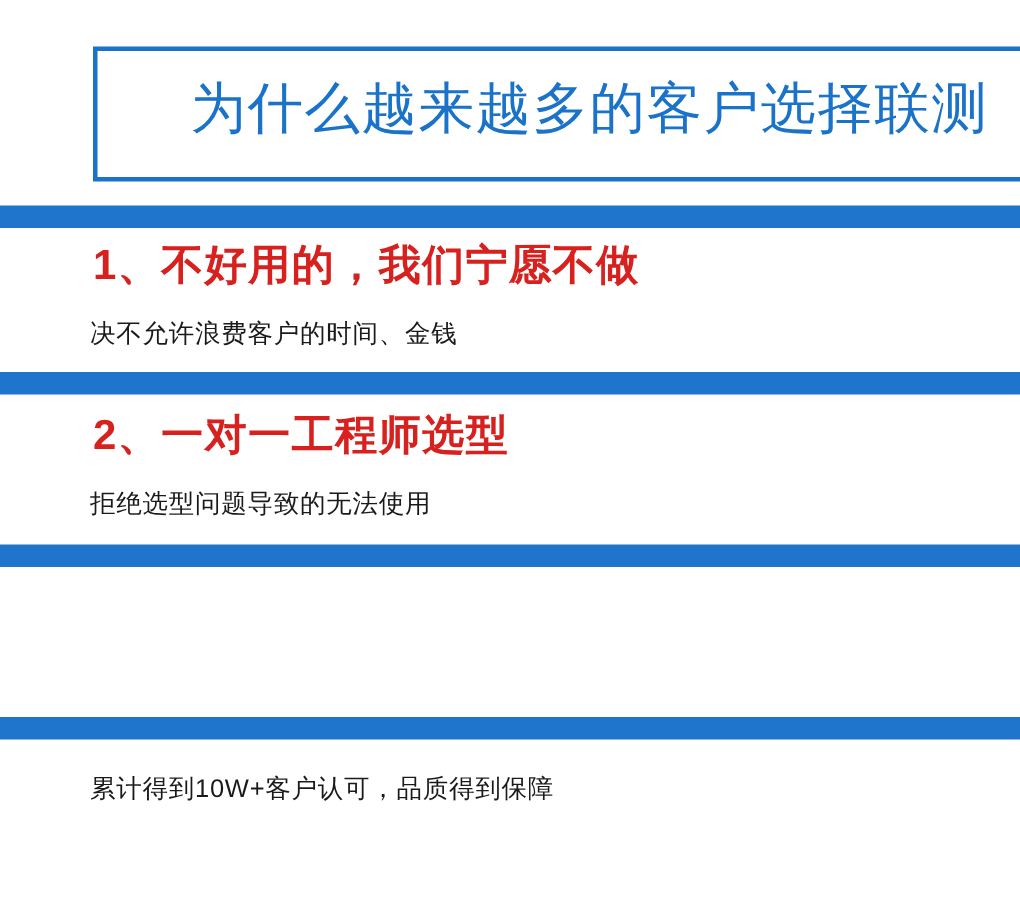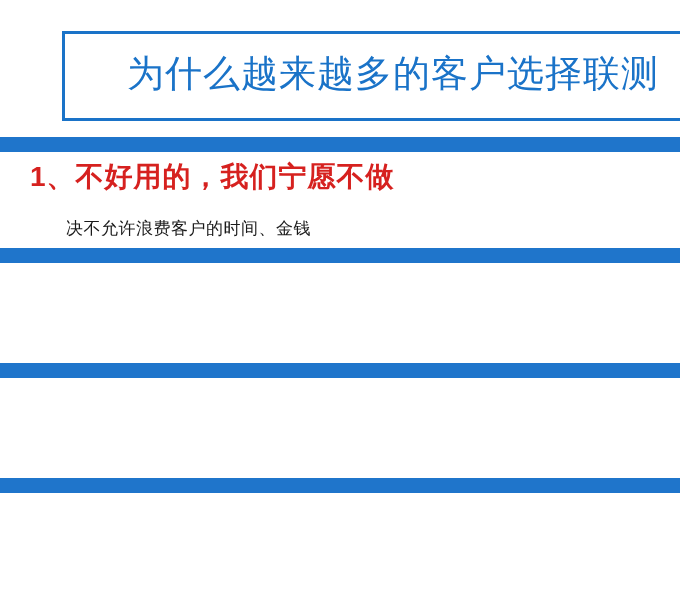--- a/index.html
+++ b/index.html
@@ -68,30 +68,30 @@
     left: 0;
     width: 680px;
   }
   .feature-1 { top: 157px; }
   .feature-2 { top: 270px; }
   .feature-3 { top: 384px; }
   .feature-4 { top: 500px; }
 
   .feature-title {
     margin: 0;
-    padding: 0 0 0 30px;
+    padding: 0 0 0 62px;
     color: #d6211f;
     font-size: 28px;
     line-height: 40px;
     font-weight: 700;
     letter-spacing: 1px;
     white-space: nowrap;
   }
   .feature-desc {
-    margin: 6px;
+    margin: 0;
     padding: 14px 0 0 60px;
     color: #1a1a1a;
     font-size: 17px;
     line-height: 24px;
     font-weight: 400;
     letter-spacing: 0.5px;
     white-space: nowrap;
   }
 </style>
 </head>
@@ -105,22 +105,27 @@
 
   <div class="bar bar-1"></div>
 
   <div class="feature feature-1">
     <div class="feature-title">1、不好用的，我们宁愿不做</div>
     <div class="feature-desc">决不允许浪费客户的时间、金钱</div>
   </div>
 
   <div class="bar bar-2"></div>
 
+  <div class="feature feature-2">
+    <div class="feature-title">2、一对一工程师选型</div>
+    <div class="feature-desc">拒绝选型问题导致的无法使用</div>
+  </div>
 
   <div class="bar bar-3"></div>
 
 
   <div class="bar bar-4"></div>
 
   <div class="feature feature-4">
+    <div class="feature-desc">累计得到10W+客户认可，品质得到保障</div>
   </div>
 
 </div>
 
 </body></html>

